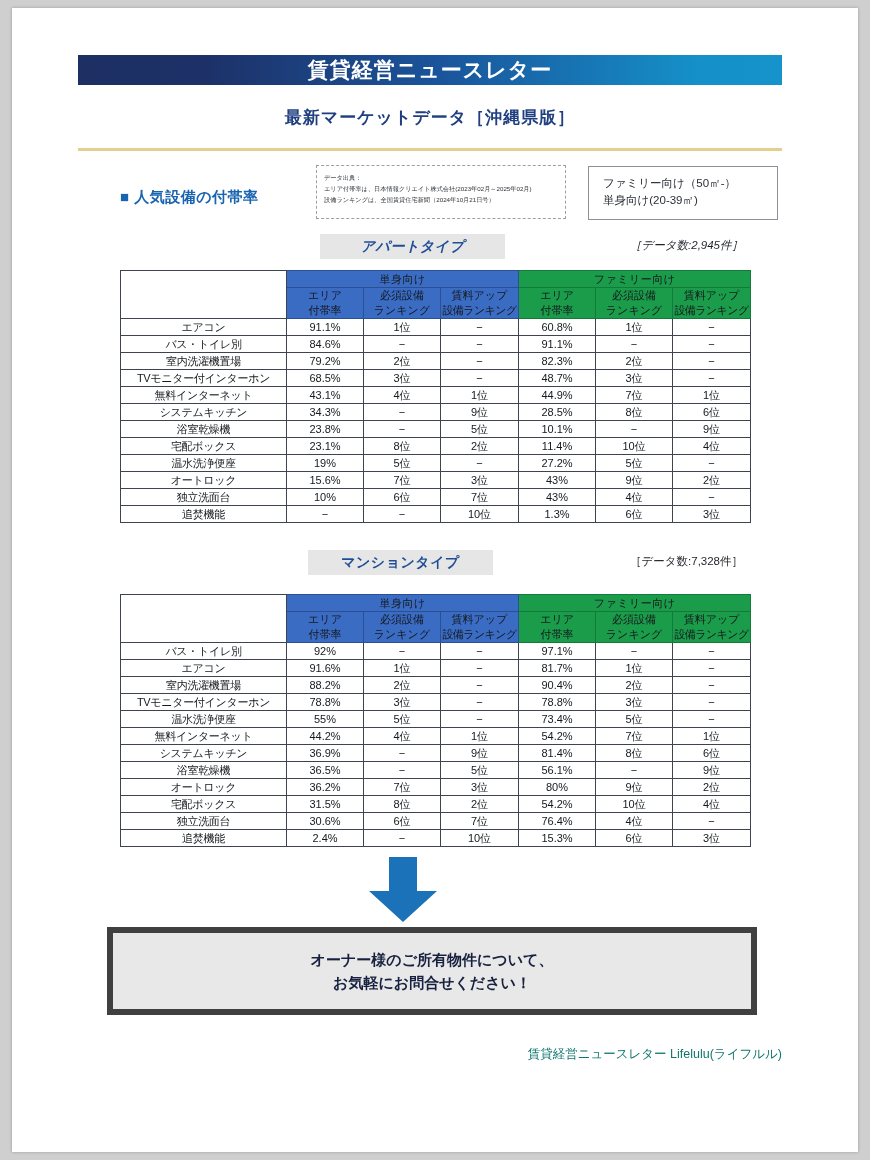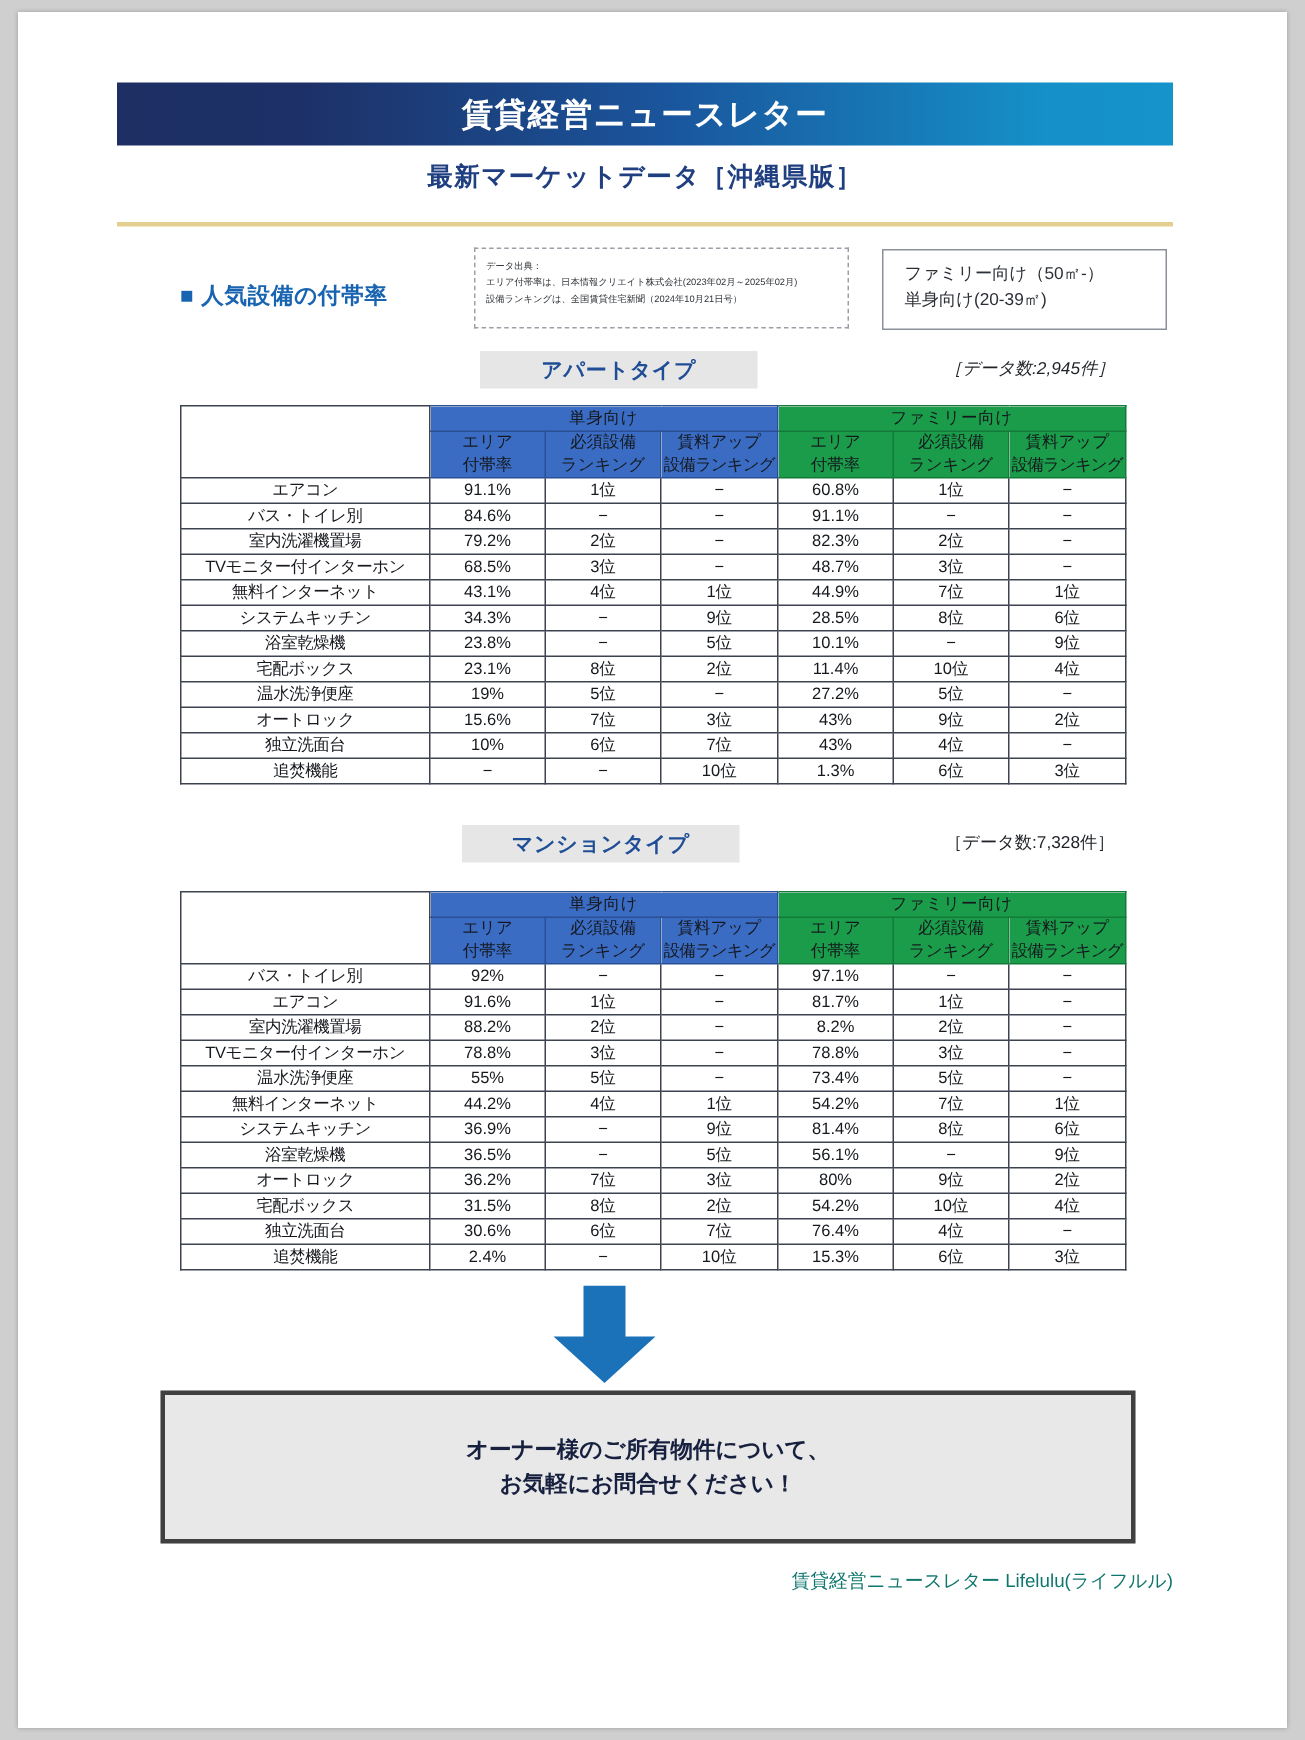--- a/index.html
+++ b/index.html
@@ -22,21 +22,21 @@
     background: #ffffff;
     box-shadow: 0 0 3px rgba(0,0,0,0.25);
   }
 
   
   .banner {
     position: absolute;
     left: 66px;
     top: 47px;
     width: 704px;
-    height: 42px;
+    height: 30px;
     background: linear-gradient(to right, #1d2f63 0%, #1d3168 18%, #1a559c 52%, #1590c8 88%, #1693cb 100%);
     display: flex;
     align-items: center;
     justify-content: center;
   }
   .banner-title {
     color: #ffffff;
     font-size: 21px;
     font-weight: bold;
     letter-spacing: 1px;
@@ -188,23 +188,23 @@
     width: 72px;
     height: 66px;
   }
 
   
   .cta {
     position: absolute;
     left: 95px;
     top: 919px;
     width: 650px;
-    height: 102px;
+    height: 88px;
     background: #e8e8e8;
-    border: 3px solid #404040;
+    border: 6px solid #404040;
     box-sizing: border-box;
     display: flex;
     flex-direction: column;
     align-items: center;
     justify-content: center;
   }
   .cta-line {
     font-size: 15px;
     font-weight: bold;
     line-height: 23px;
@@ -241,21 +241,21 @@
     <div class="source-line">エリア付帯率は、日本情報クリエイト株式会社(2023年02月～2025年02月)</div>
     <div class="source-line">設備ランキングは、全国賃貸住宅新聞（2024年10月21日号）</div>
   </div>
 
   <div class="spec-box">
     <div class="spec-line">ファミリー向け（50㎡-）</div>
     <div class="spec-line">単身向け(20-39㎡)</div>
   </div>
 
   <div class="block">
-    <div class="type-badge" style="left:308px; top:226px;">アパートタイプ</div>
+    <div class="type-badge" style="left:308px; top:226px;font-style:italic;">アパートタイプ</div>
     <div class="count-label" style="left:618px; top:230px;font-style:italic;">［データ数:2,945件］</div>
 
     <table class="mx" style="left:108px; top:262px;">
       <colgroup>
         <col class="col-name">
           <col class="col-d">
           <col class="col-r">
           <col class="col-u">
         <col class="col-d">
           <col class="col-r">
@@ -471,21 +471,21 @@
             <td class="ctr">−</td>
             <td class="val">81.7%</td>
             <td class="ctr">1位</td>
             <td class="ctr">−</td>
           </tr>
           <tr>
             <td class="nm">室内洗濯機置場</td>
             <td class="val">88.2%</td>
             <td class="ctr">2位</td>
             <td class="ctr">−</td>
-            <td class="val">8.2%</td>
+            <td class="val">90.4%</td>
             <td class="ctr">2位</td>
             <td class="ctr">−</td>
           </tr>
           <tr>
             <td class="nm">TVモニター付インターホン</td>
             <td class="val">78.8%</td>
             <td class="ctr">3位</td>
             <td class="ctr">−</td>
             <td class="val">78.8%</td>
             <td class="ctr">3位</td>

